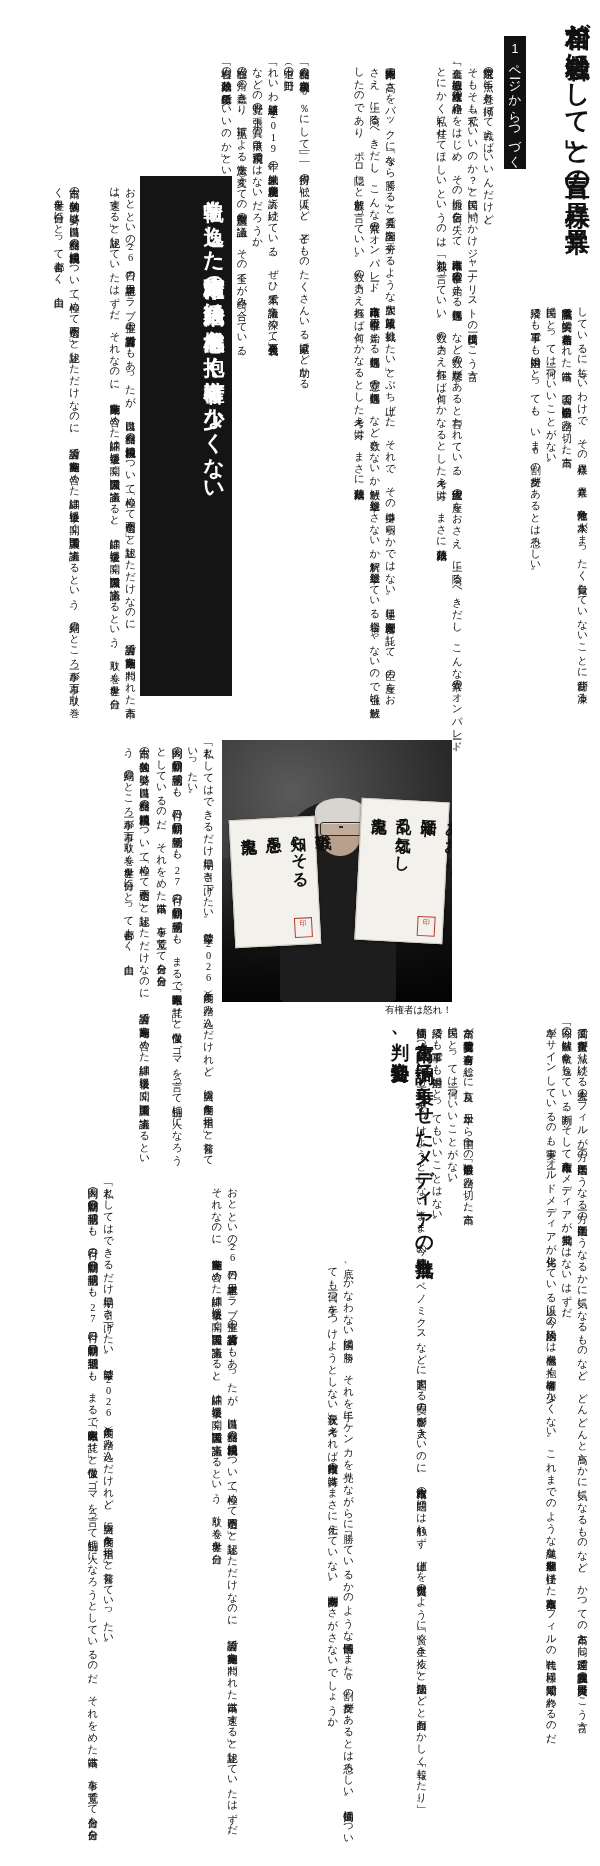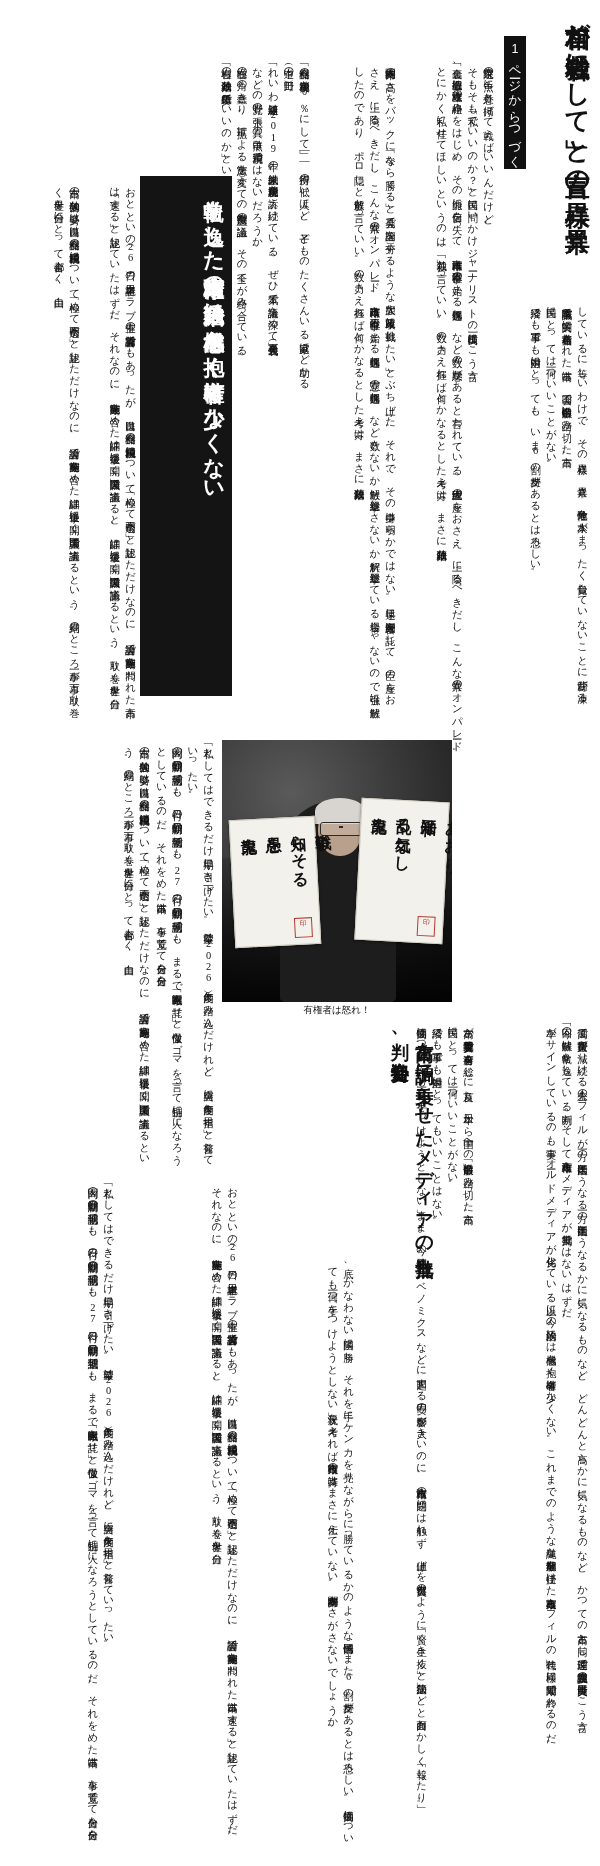--- a/index.html
+++ b/index.html
@@ -203,21 +203,21 @@
     font-family: "Liberation Sans", "DejaVu Sans", sans-serif;
   }
   .caption {
     position: absolute;
     left: 222px;
     top: 1004px;
     width: 230px;
     font-size: 9.5px;
     font-family: "Liberation Sans", "DejaVu Sans", sans-serif;
     color: #111;
-    text-align: center;
+    text-align: right;
   }
 
   
   .sub-head {
     position: absolute;
     font-family: "Liberation Sans", "DejaVu Sans", sans-serif;
     font-weight: bold;
     font-size: 18.5px;
     line-height: 1.32;
     letter-spacing: 0.02em;

